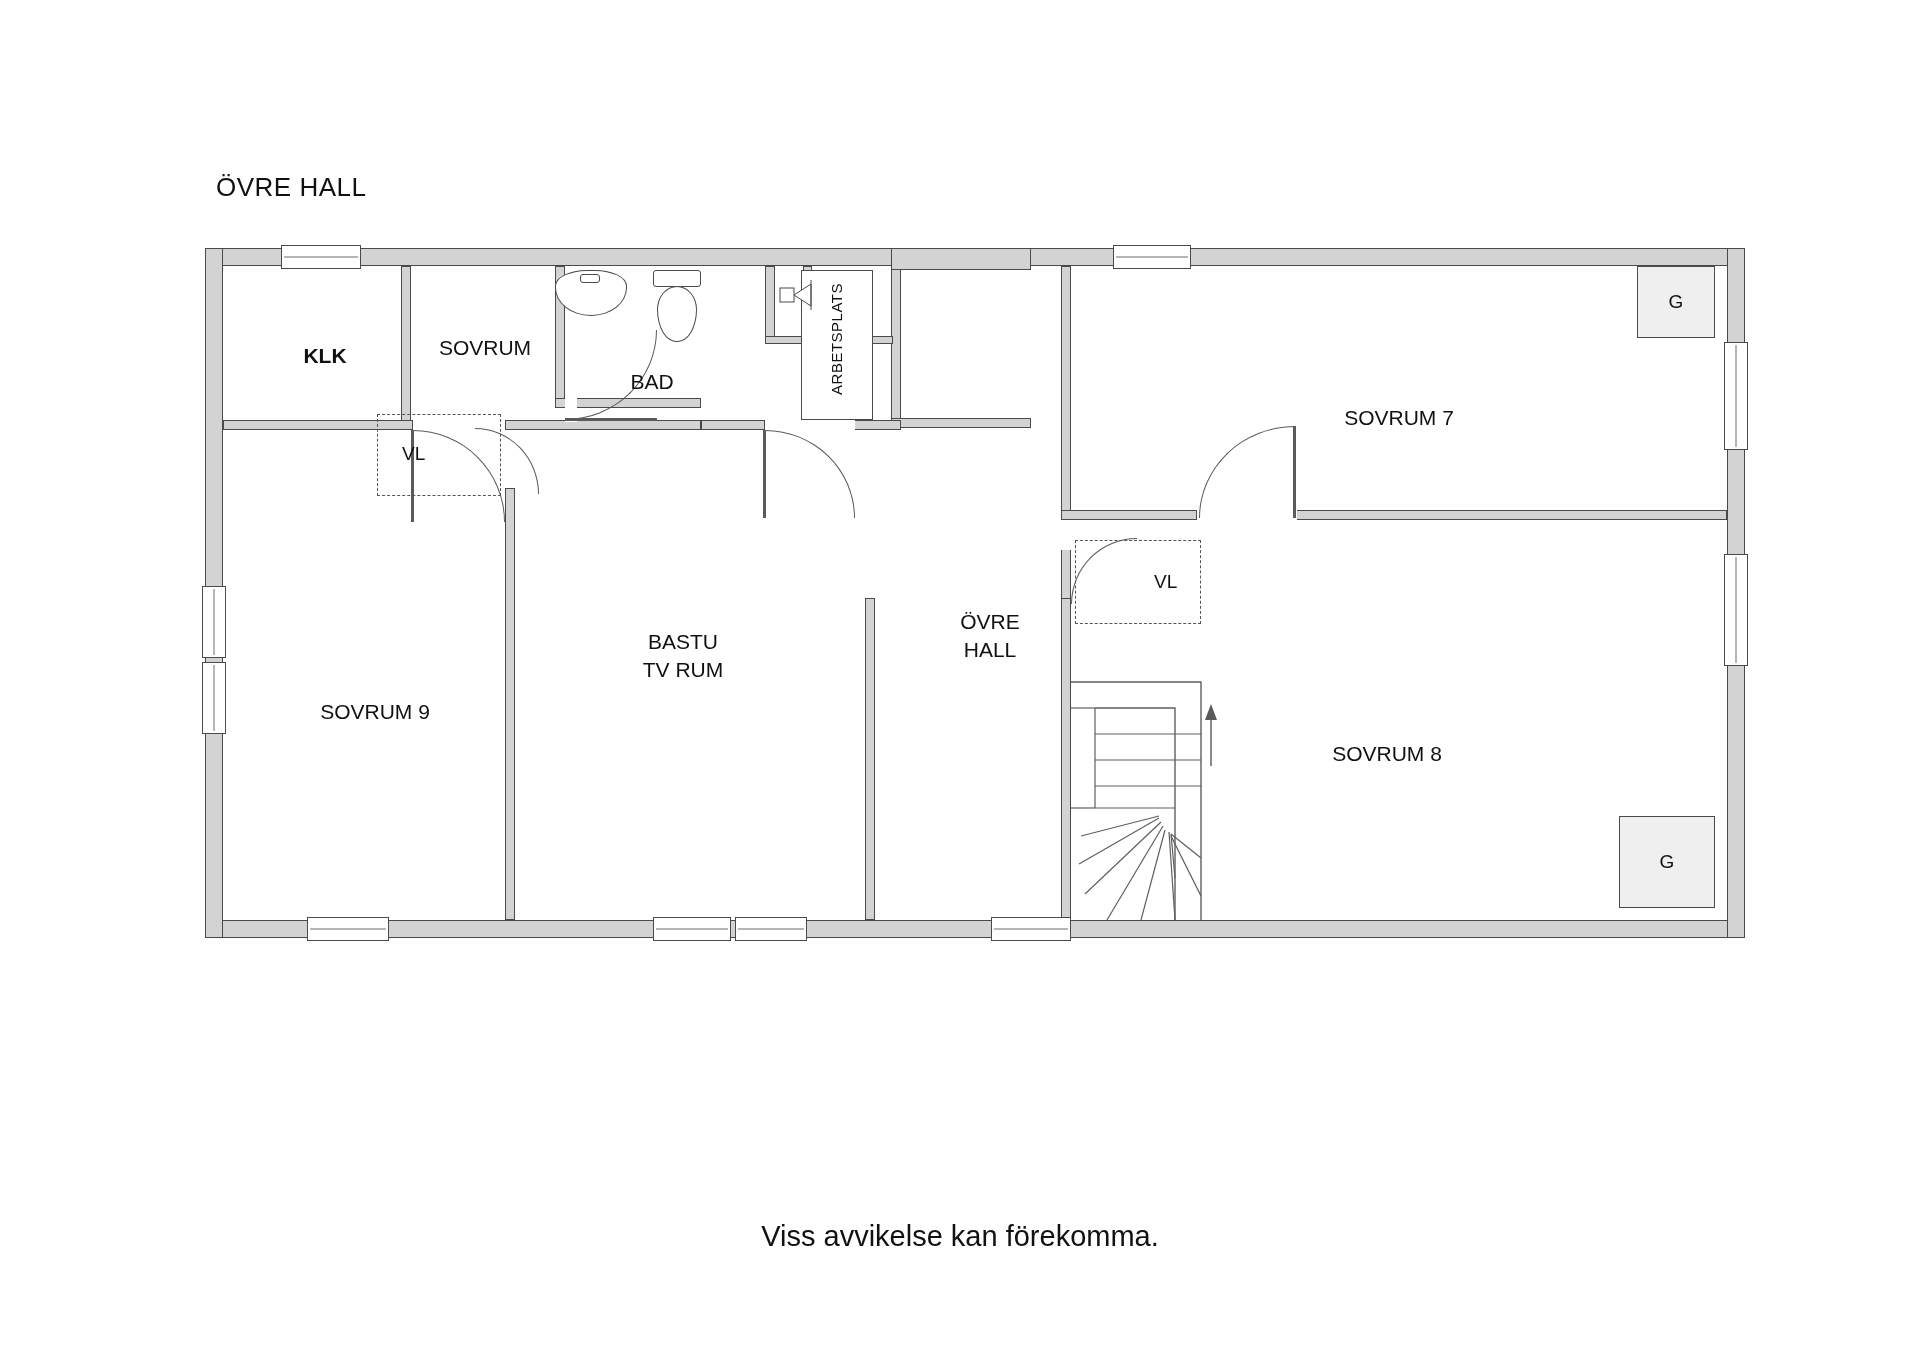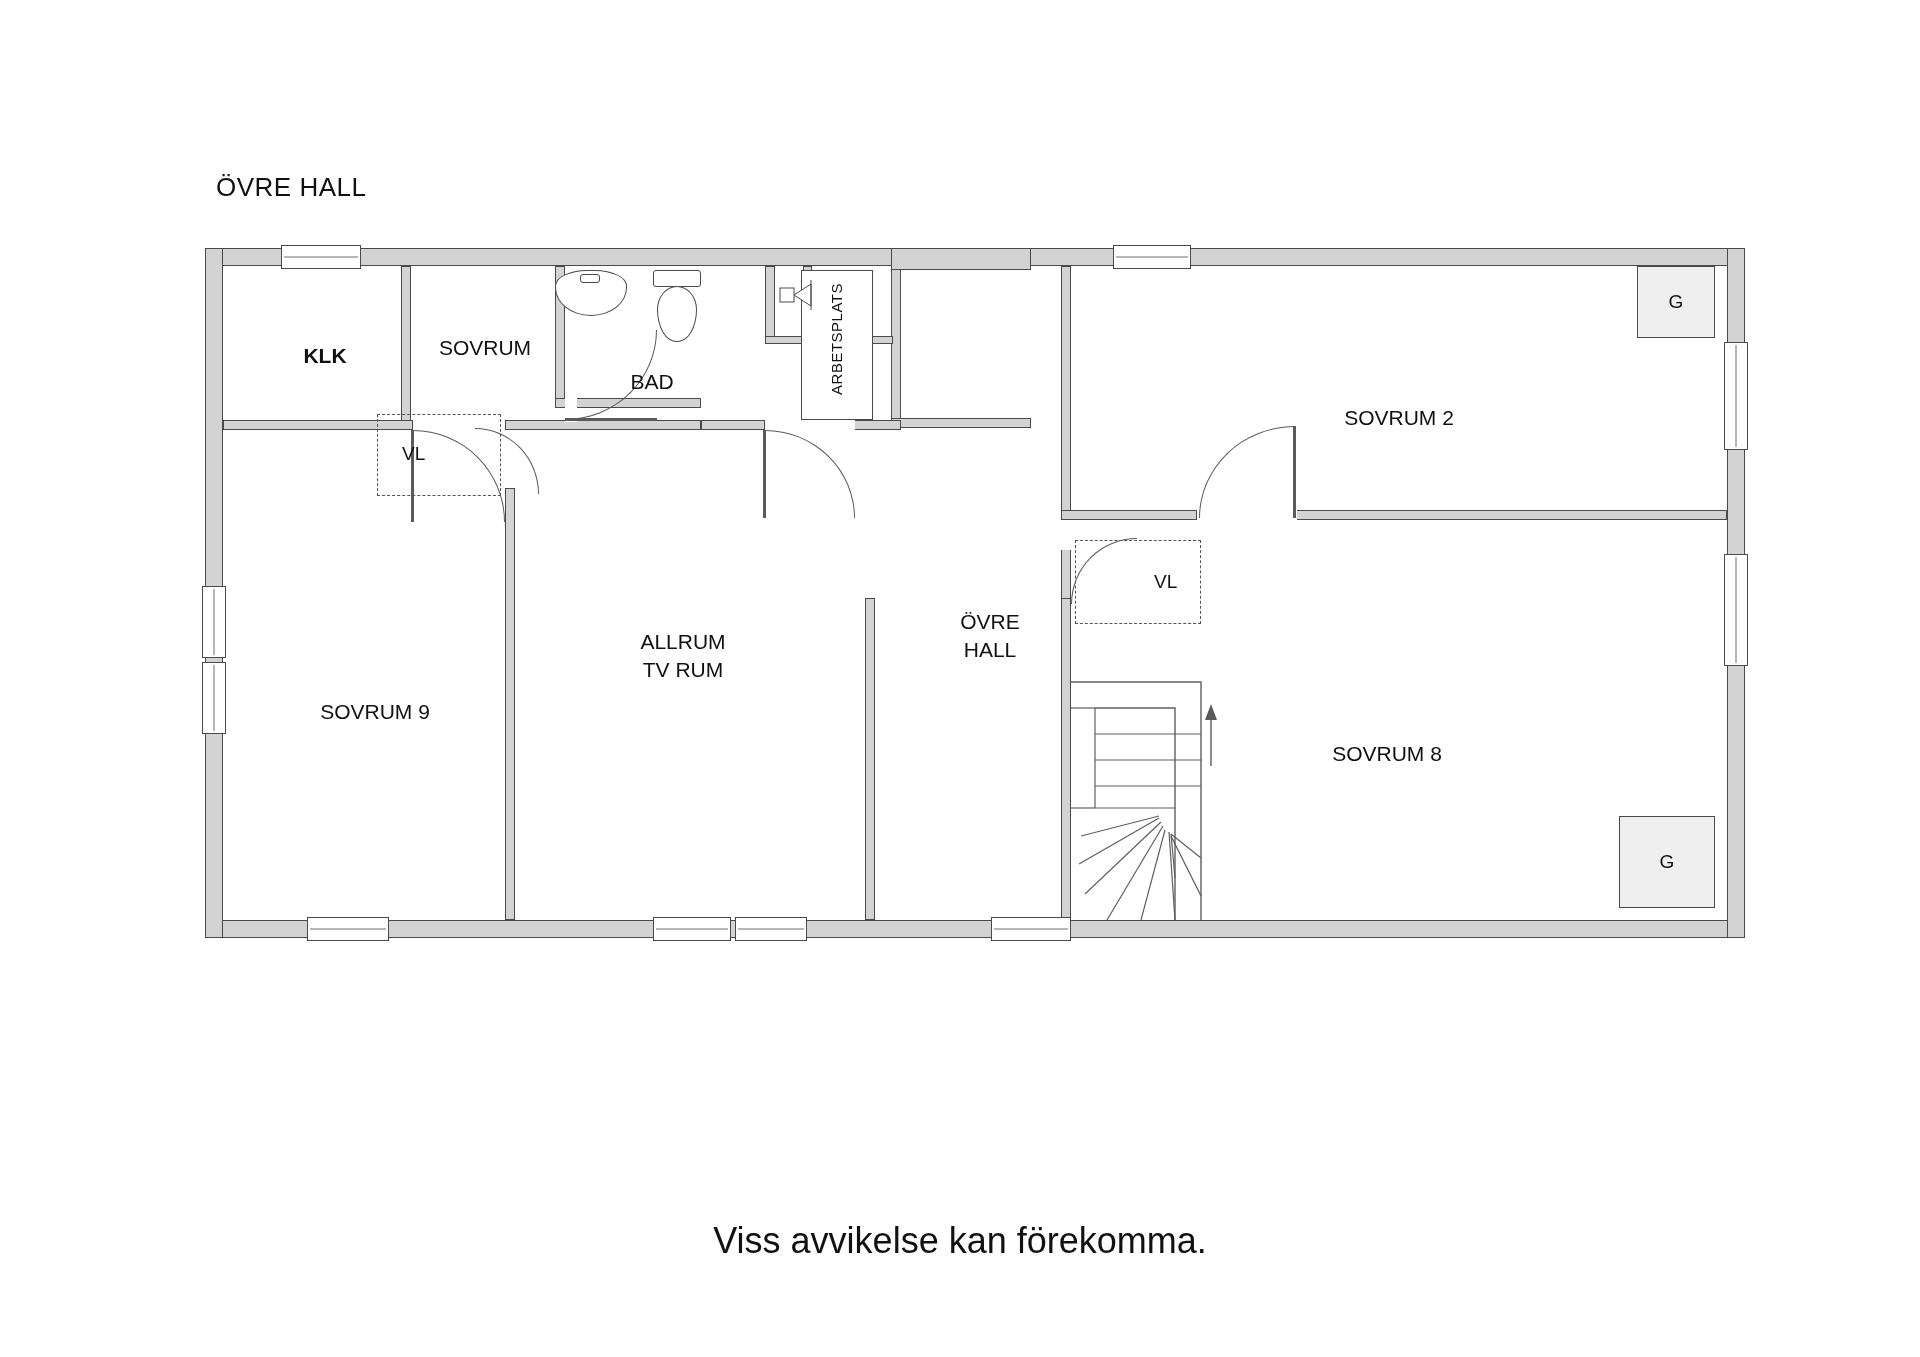--- a/index.html
+++ b/index.html
@@ -181,21 +181,21 @@
     position: absolute;
   }
 
   
   #footer {
     position: absolute;
     left: 0;
     right: 0;
     top: 1215px;
     text-align: center;
-    font-size: 36px;
+    font-size: 29px;
     line-height: 1.45;
     color: #111;
   }
 </style>
 </head>
 <body>
 
 <div id="plan-title">ÖVRE HALL</div>
 
 <div id="floorplan">
@@ -318,23 +318,23 @@
   <div class="window v" style="left:1519px; top:306px; width:24px; height:112px;"></div>
 
   <div class="window h" style="left:102px; top:669px; width:82px; height:24px;"></div>
   <div class="window h" style="left:448px; top:669px; width:78px; height:24px;"></div>
   <div class="window h" style="left:530px; top:669px; width:72px; height:24px;"></div>
   <div class="window h" style="left:786px; top:669px; width:80px; height:24px;"></div>
 
   <div class="room-label" style="left:60px;  top:94px;  width:120px;font-weight:bold;">KLK</div>
   <div class="room-label" style="left:212px; top:86px;  width:136px;">SOVRUM</div>
   <div class="room-label" style="left:392px; top:120px; width:110px;">BAD</div>
-  <div class="room-label" style="left:1098px; top:156px; width:192px;">SOVRUM 2</div>
+  <div class="room-label" style="left:1098px; top:156px; width:192px;">SOVRUM 7</div>
   <div class="room-label" style="left:60px;  top:450px; width:220px;">SOVRUM 9</div>
-  <div class="room-label" style="left:368px; top:380px; width:220px;">ALLRUM
+  <div class="room-label" style="left:368px; top:380px; width:220px;">BASTU
 TV RUM</div>
   <div class="room-label" style="left:690px; top:360px; width:190px;">ÖVRE
 HALL</div>
   <div class="room-label" style="left:1086px; top:492px; width:192px;">SOVRUM 8</div>
 
 </div>
 
 <div id="footer">
   <div>Viss avvikelse kan förekomma.</div>
 </div>

